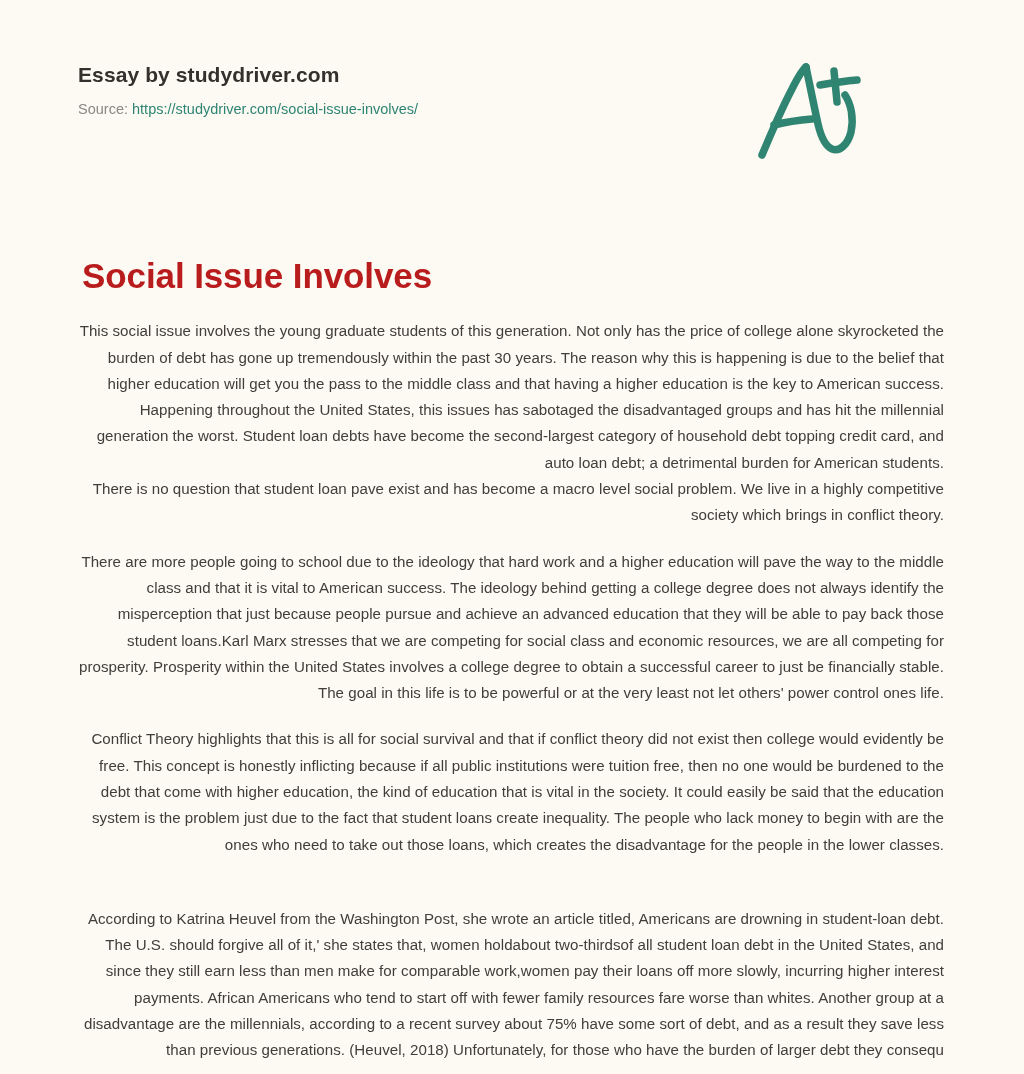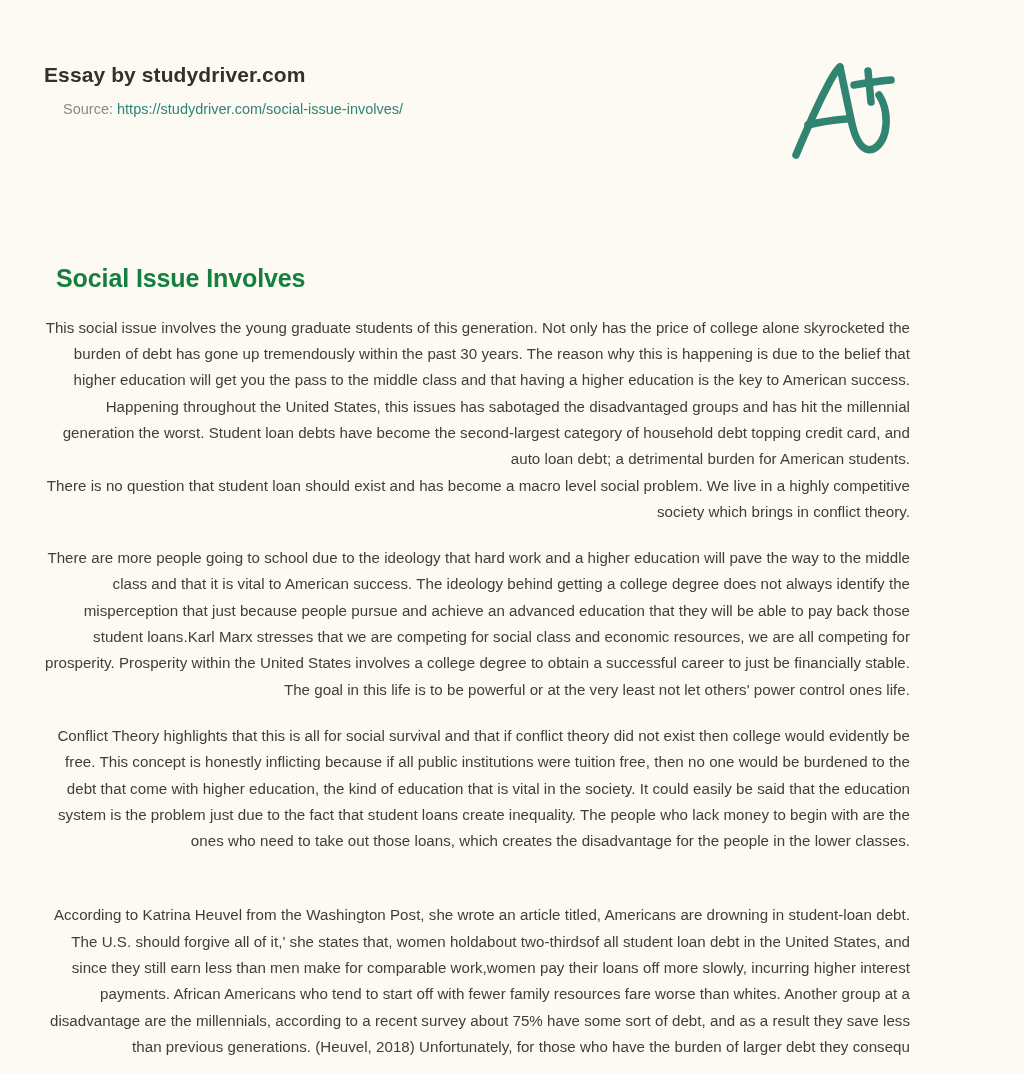--- a/index.html
+++ b/index.html
@@ -15,21 +15,21 @@
     color: #3d3935;
     overflow: hidden;
     position: relative;
   }
 
   .page {
     position: relative;
     width: 1008px;
     height: 1074px;
     box-sizing: border-box;
-    padding: 0 44px;
+    padding: 0 78px;
   }
 
   
   .header {
     position: relative;
     padding-top: 62px;
     height: 118px;
     box-sizing: border-box;
   }
   .essay-by {
@@ -38,21 +38,20 @@
     color: #33302d;
     letter-spacing: 0.1px;
     line-height: 1.2;
     margin: 0;
   }
   .source-row {
     margin-top: 13px;
     font-size: 14.5px;
     line-height: 1.25;
     white-space: nowrap;
-    margin-left: 19px;
   }
   .source-label {
     color: #8b8885;
   }
   .source-link {
     color: #2e8573;
     text-decoration: none;
   }
 
   
@@ -61,25 +60,25 @@
     top: 56px;
     right: 48px;
     width: 130px;
     height: 110px;
     pointer-events: none;
   }
   .logo svg { display: block; width: 100%; height: 100%; }
 
   
   .doc-title {
-    margin: 12px;
+    margin: 4px;
     padding-top: 134px;
-    font-size: 25px;
+    font-size: 35px;
     font-weight: bold;
-    color: #15803d;
+    color: #b91c1c;
     letter-spacing: -0.1px;
     line-height: 1.15;
   }
 
   
   .body-copy {
     margin-top: 22px;
     width: 866px;
   }
   .body-copy p {
@@ -120,19 +119,19 @@
 
         <path d="M68 29 C 80 27, 94 25, 105 24"></path>
       </svg>
     </div>
   </div>
 
   <h1 class="doc-title">Social Issue Involves</h1>
 
   <div class="body-copy">
     <p class="tight">This social issue involves the young graduate students of this generation. Not only has the price of college alone skyrocketed the burden of debt has gone up tremendously within the past 30 years. The reason why this is happening is due to the belief that higher education will get you the pass to the middle class and that having a higher education is the key to American success. Happening throughout the United States, this issues has sabotaged the disadvantaged groups and has hit the millennial generation the worst. Student loan debts have become the second-largest category of household debt topping credit card, and auto loan debt; a detrimental burden for American students.</p>
-    <p>There is no question that student loan should exist and has become a macro level social problem. We live in a highly competitive society which brings in conflict theory.</p>
+    <p>There is no question that student loan pave exist and has become a macro level social problem. We live in a highly competitive society which brings in conflict theory.</p>
     <p>There are more people going to school due to the ideology that hard work and a higher education will pave the way to the middle class and that it is vital to American success. The ideology behind getting a college degree does not always identify the misperception that just because people pursue and achieve an advanced education that they will be able to pay back those student loans.Karl Marx stresses that we are competing for social class and economic resources, we are all competing for prosperity. Prosperity within the United States involves a college degree to obtain a successful career to just be financially stable. The goal in this life is to be powerful or at the very least not let others' power control ones life.</p>
     <p>Conflict Theory highlights that this is all for social survival and that if conflict theory did not exist then college would evidently be free. This concept is honestly inflicting because if all public institutions were tuition free, then no one would be burdened to the debt that come with higher education, the kind of education that is vital in the society. It could easily be said that the education system is the problem just due to the fact that student loans create inequality. The people who lack money to begin with are the ones who need to take out those loans, which creates the disadvantage for the people in the lower classes.</p>
     <p>According to Katrina Heuvel from the Washington Post, she wrote an article titled, Americans are drowning in student-loan debt. The U.S. should forgive all of it,' she states that, women holdabout two-thirdsof all student loan debt in the United States, and since they still earn less than men make for comparable work,women pay their loans off more slowly, incurring higher interest payments. African Americans who tend to start off with fewer family resources fare worse than whites. Another group at a disadvantage are the millennials, according to a recent survey about 75% have some sort of debt, and as a result they save less than previous generations. (Heuvel, 2018) Unfortunately, for those who have the burden of larger debt they consequ</p>
   </div>
 
 </div>
 
 </body></html>

